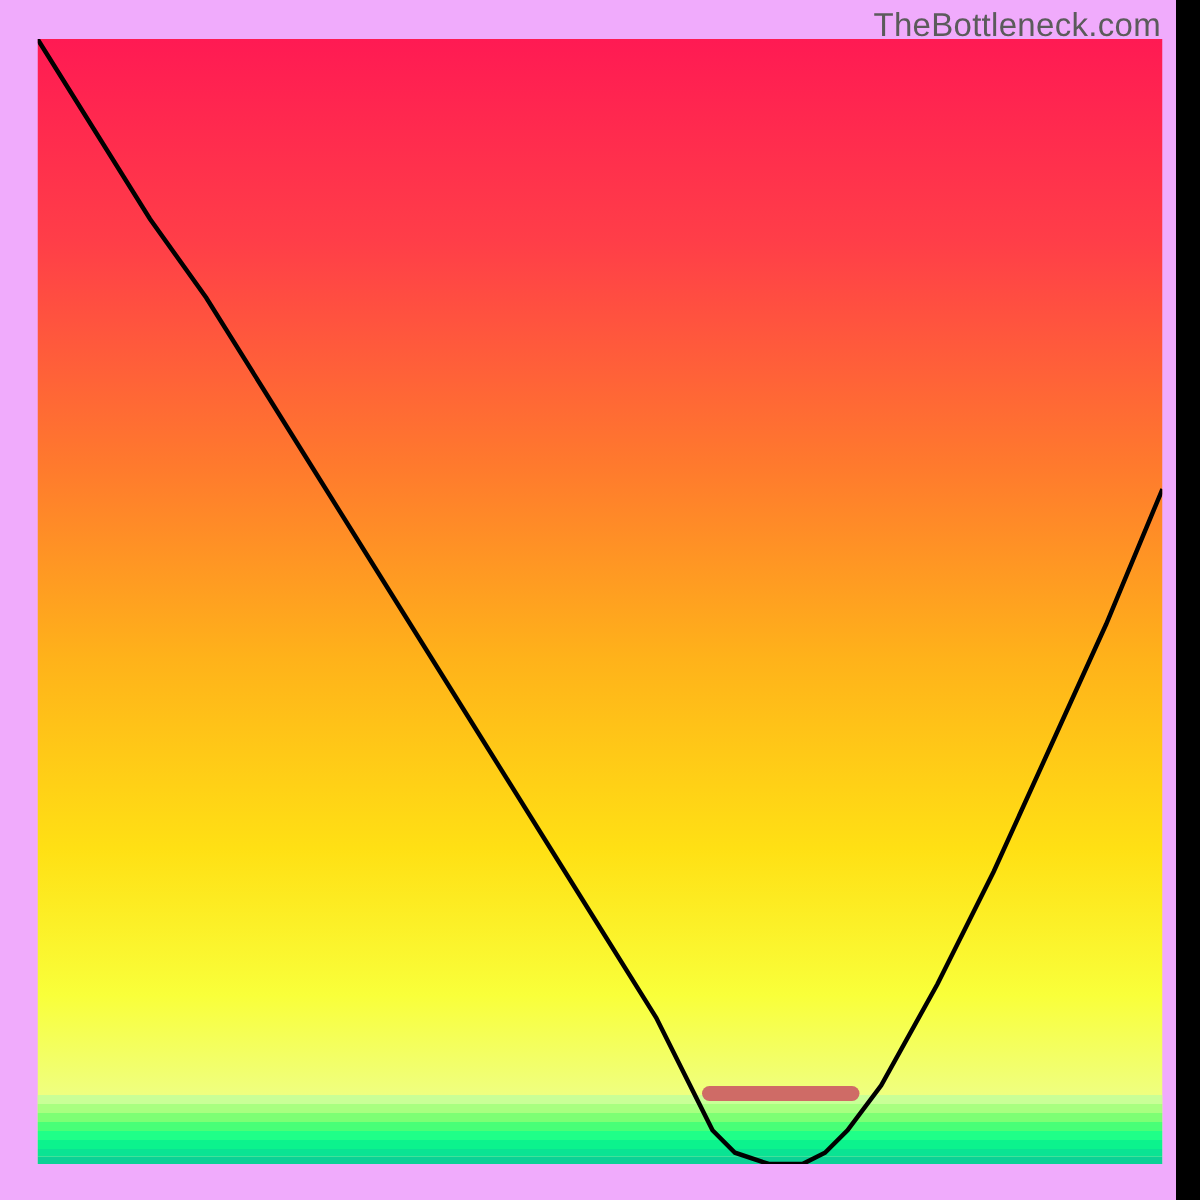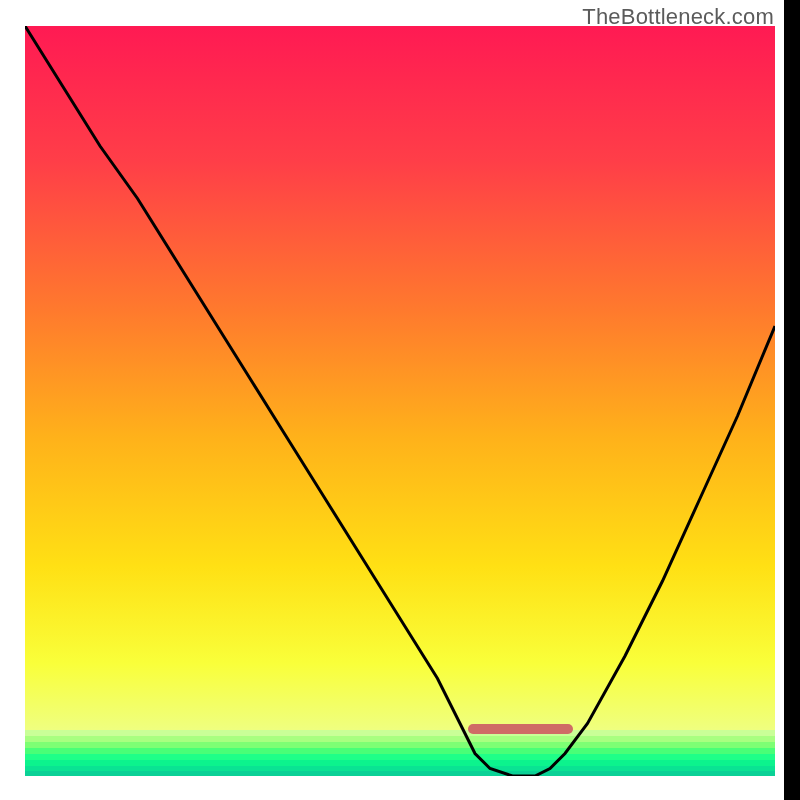--- a/index.html
+++ b/index.html
@@ -8,21 +8,21 @@
     width: 800px;
     height: 800px;
     background: #000;
     overflow: hidden;
     font-family: Arial, Helvetica, sans-serif;
   }
   .frame {
     position: relative;
     width: 784px;
     height: 800px;
-    background: #ffffff;
+    background: #f0abfc;
   }
   .watermark {
     position: absolute;
     top: 4px;
     right: 10px;
     color: #5b5b5b;
     font-size: 22px;
     font-weight: 500;
     letter-spacing: 0.2px;
     z-index: 10;

